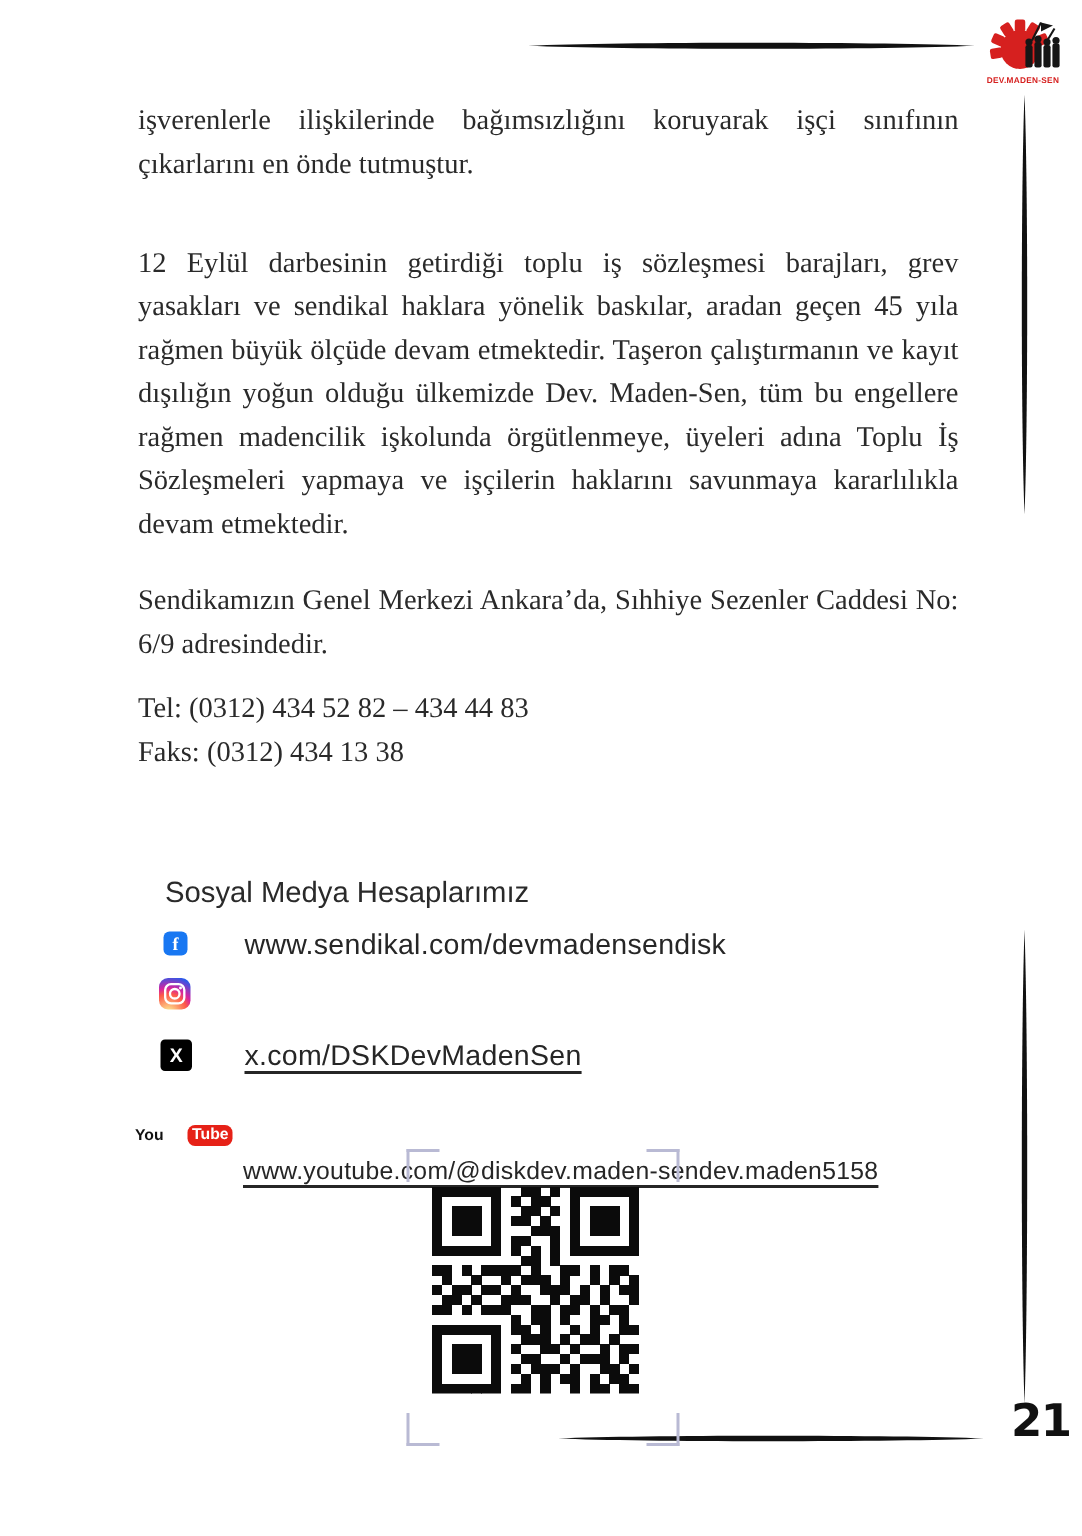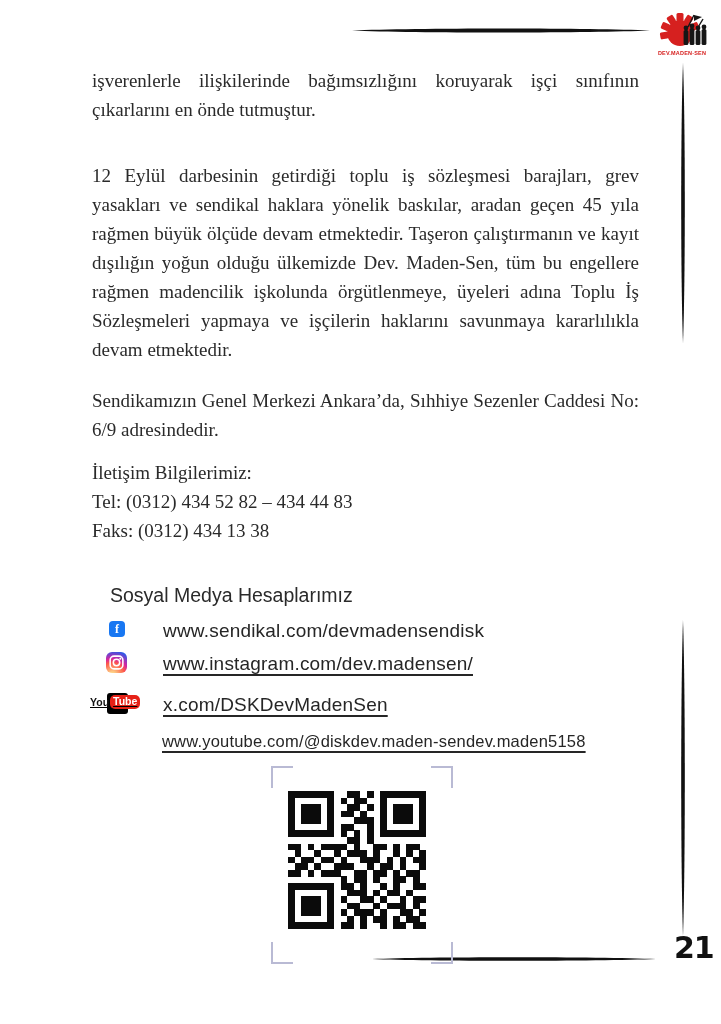--- a/index.html
+++ b/index.html
@@ -18,32 +18,32 @@
   .copy { position:absolute; left:92px; width:547px; color:var(--text,#2a2a2a); font-size:19px; line-height:29px;font-family:Liberation Serif, serif; }
   .just { text-align:justify; text-align-last:left; }
   .p1 { top:66px; } .p2 { top:140px;margin-top:21px; } .p3 { top:386px; }
   .contact { top:458px; }
   .contact div { line-height:29px; }
 
   .social-heading { position:absolute; left:110px; top:584px; font-size:19.5px; color:var(--text,#2a2a2a); }
 
   .link { position:absolute; left:163px; font-size:19px; color:#262626; letter-spacing:.2px; white-space:nowrap; }
   .link.u { text-decoration:underline; text-underline-offset:4px; text-decoration-thickness:1.5px; }
-  .link-yt { font-size:16.5px; left:162px; }
+  .link-yt { font-size:16.5px; left:162px;margin-top:40px; }
 
   
   .ic { position:absolute; display:flex; align-items:center; justify-content:center; }
   .ic-fb { left:109px; top:621px; width:16px; height:16px; border-radius:4px;
            background:var(--facebook-blue,#1877f2); color:#fff; font-weight:bold; font-size:12px;
            font-family:"Liberation Serif", serif; }
   .ic-ig { left:106px; top:652px; width:21px; height:21px; border-radius:6px;
            background:radial-gradient(circle at 30% 110%, #fdf497 0%, #fd5949 45%, #d6249f 60%, #285AEB 90%); }
   .ic-x  { left:107px; top:693px; width:21px; height:21px; border-radius:3px;
            background:var(--x-black,#000); color:#fff; font-weight:bold; font-size:13px; }
-  .ic-yt { left:90px; top:694px; height:16px; gap:1px;text-decoration:underline; }
+  .ic-yt { left:90px; top:749px; height:16px; gap:16px; }
   .yt-you  { color:#111; font-weight:bold; font-size:10.5px; }
   .yt-tube { background:var(--youtube-red,#e62117); color:#fff; font-weight:bold; font-size:10.5px;
              border-radius:5px; padding:1px 3px 2px 3px; line-height:11px; }
 
   
   .bracket { position:absolute; width:22px; height:22px; }
   .b-tl { left:271px; top:766px;  border-left:2px solid var(--bracket,#b9bad4);  border-top:2px solid var(--bracket,#b9bad4); }
   .b-tr { left:431px; top:766px;  border-right:2px solid var(--bracket,#b9bad4); border-top:2px solid var(--bracket,#b9bad4); }
   .b-bl { left:271px; top:942px;  border-left:2px solid var(--bracket,#b9bad4);  border-bottom:2px solid var(--bracket,#b9bad4); }
   .b-br { left:431px; top:942px;  border-right:2px solid var(--bracket,#b9bad4); border-bottom:2px solid var(--bracket,#b9bad4); }
@@ -98,40 +98,38 @@
       </g>
     </svg>
     <div class="logo-label">DEV.MADEN-SEN</div>
   </div>
 
   <p class="copy just p1">işverenlerle ilişkilerinde bağımsızlığını koruyarak işçi sınıfının çıkarlarını en önde tutmuştur.</p>
   <p class="copy just p2">12 Eylül darbesinin getirdiği toplu iş sözleşmesi barajları, grev yasakları ve sendikal haklara yönelik baskılar, aradan geçen 45 yıla rağmen büyük ölçüde devam etmektedir. Taşeron çalıştırmanın ve kayıt dışılığın yoğun olduğu ülkemizde Dev. Maden-Sen, tüm bu engellere rağmen madencilik işkolunda örgütlenmeye, üyeleri adına Toplu İş Sözleşmeleri yapmaya ve işçilerin haklarını savunmaya kararlılıkla devam etmektedir.</p>
   <p class="copy just p3">Sendikamızın Genel Merkezi Ankara’da, Sıhhiye Sezenler Caddesi No: 6/9 adresindedir.</p>
 
   <div class="copy contact">
-    <div>İletişim Bilgilerimiz:</div>
     <div>Tel: (0312) 434 52 82 – 434 44 83</div>
     <div>Faks: (0312) 434 13 38</div>
   </div>
 
   <div class="social-heading">Sosyal Medya Hesaplarımız</div>
 
   <div class="ic ic-fb">
     <span>f</span>
   </div>
   <a class="link" style="top:620px">www.sendikal.com/devmadensendisk</a>
 
   <div class="ic ic-ig">
     <svg width="17" height="17" viewBox="0 0 24 24" fill="none" stroke="#fff" stroke-width="2.2">
       <rect x="3" y="3" width="18" height="18" rx="5.5"></rect>
       <circle cx="12" cy="12" r="4.5"></circle>
       <circle cx="17.4" cy="6.6" r="1.4" fill="#fff" stroke="none"></circle>
     </svg>
   </div>
-  <a class="link u" style="top:653px">www.instagram.com/dev.madensen/</a>
 
   <div class="ic ic-x">
     <span>X</span>
   </div>
   <a class="link u" style="top:694px">x.com/DSKDevMadenSen</a>
 
   <div class="ic ic-yt">
     <span class="yt-you">You</span>
     <span class="yt-tube">Tube</span>
   </div>

